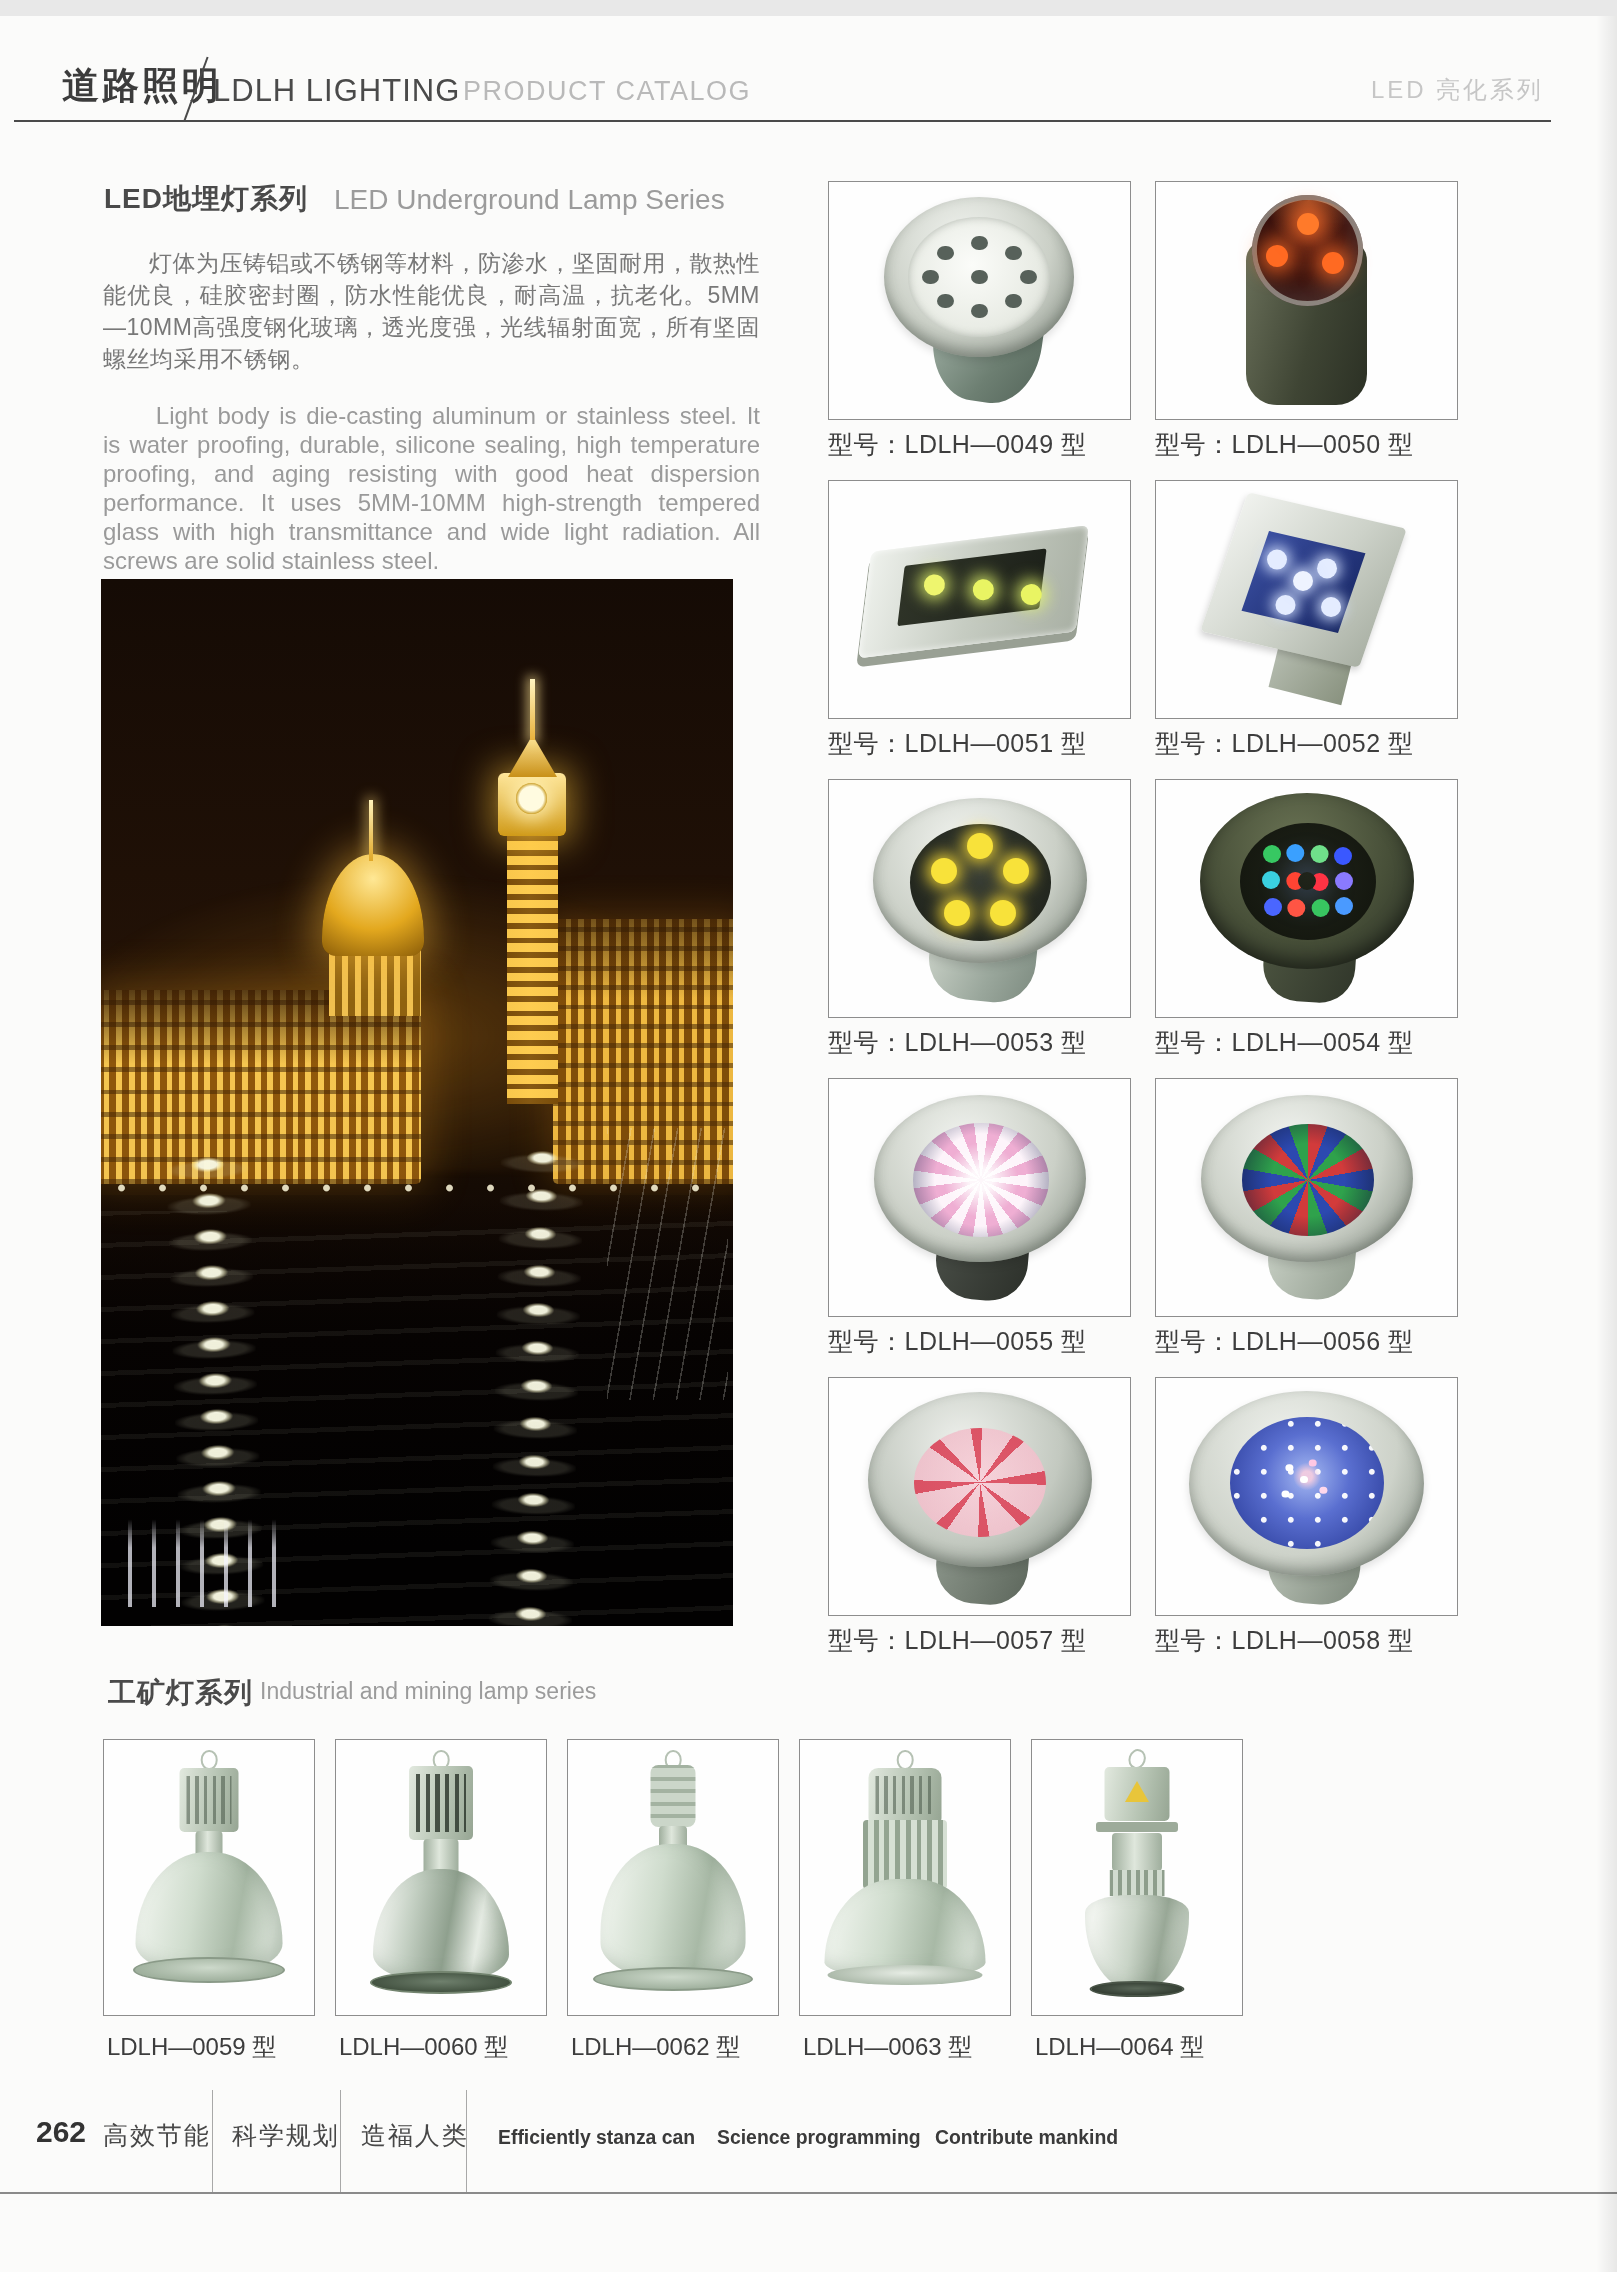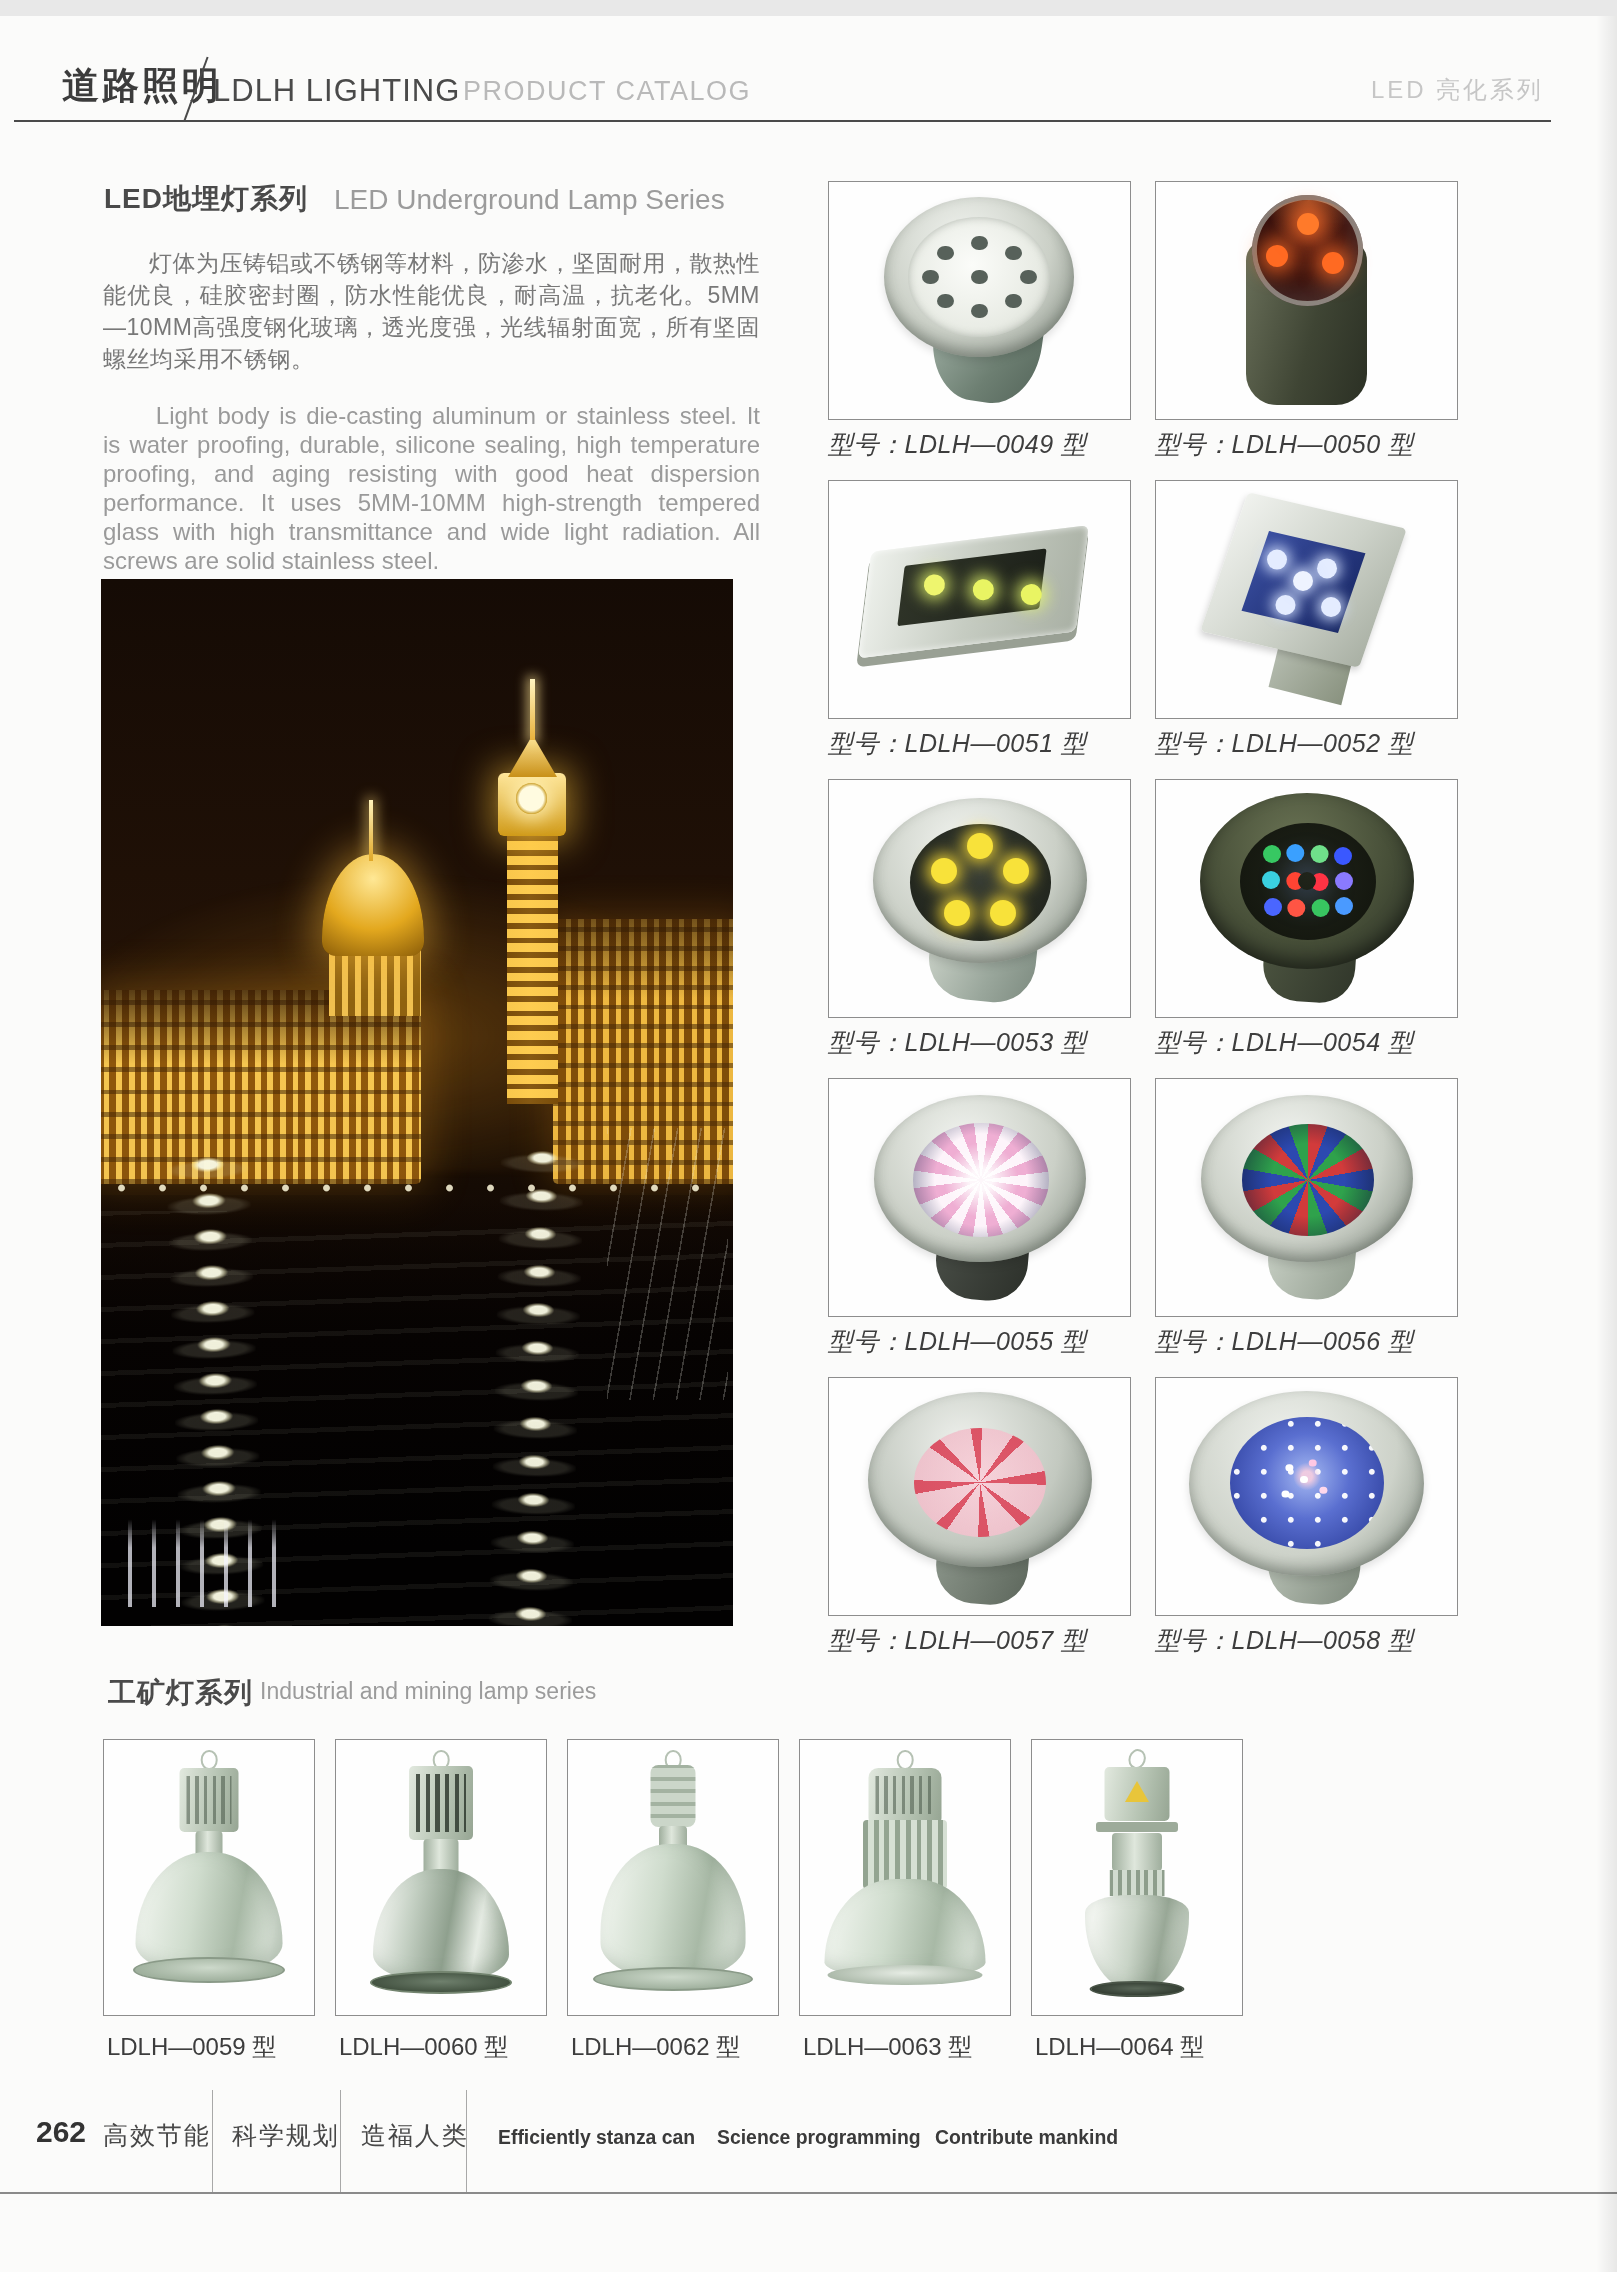--- a/index.html
+++ b/index.html
@@ -86,21 +86,21 @@
     background-size:100% 38px; }
   #photo .railR { position:absolute; right:4.9px; top:549px; width:121px; height:272px; opacity:.45;
     background:repeating-linear-gradient(100deg, rgba(230,230,220,.55) 0 1.5px, transparent 1.5px 23px); }
   #photo .dashesBL { position:absolute; left:27px; top:926px; width:165px; height:102px; opacity:.85;
     background:repeating-linear-gradient(90deg, rgba(245,245,255,.85) 0 4.4px, transparent 4.4px 24px);
     -webkit-mask-image:linear-gradient(180deg, transparent 0 14%, #000 42% 100%);
     mask-image:linear-gradient(180deg, transparent 0 14%, #000 42% 100%); }
 
   
   #ugrid { position:absolute; left:828px; top:165px; width:630px;
-    display:grid; grid-template-columns:303px 303px; column-gap:24px; grid-auto-rows:299px;font-style:italic; }
+    display:grid; grid-template-columns:303px 303px; column-gap:24px; grid-auto-rows:299px; }
   .pbox { width:100%; height:239px; background:#fefefe; border:1.5px solid #8d8d8d; box-sizing:border-box;
     display:flex; align-items:center; justify-content:center; overflow:hidden; }
   .ucell figcaption { margin-top:7.8px; font-size:25px; color:#3d3d3d; letter-spacing:0.5px; white-space:nowrap; }
   figure { margin:0; }
 
   
   #s2-title-zh { position:absolute; left:108px; top:1658px; font-size:28px; font-weight:bold; color:#4a4a4a; letter-spacing:1px; }
   #s2-title-en { position:absolute; left:260px; top:1662px; font-size:23px; color:#9b9b9b; white-space:nowrap; }
   #mrow { position:absolute; left:103px; top:1723px; display:flex; gap:20px; }
   .mcell .pbox { width:212px; height:277px; }

